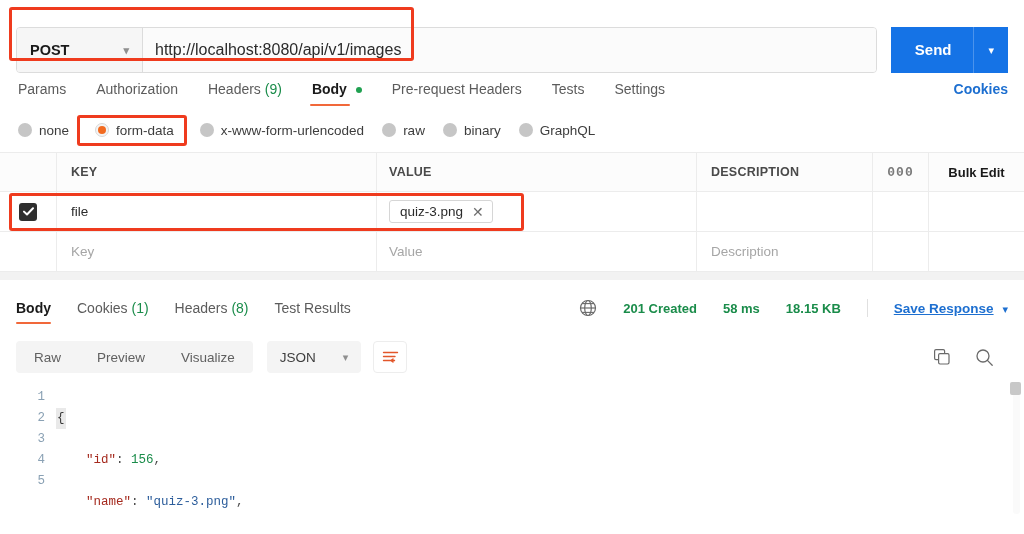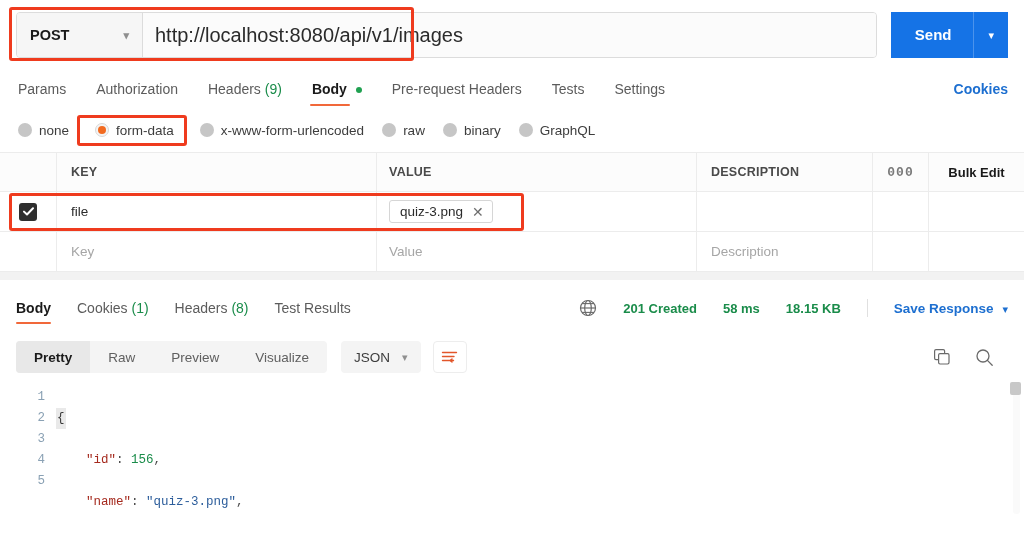--- a/index.html
+++ b/index.html
@@ -7,38 +7,38 @@
     width: 1024px; height: 534px;
     background: #ffffff;
     font-family: "Liberation Sans", sans-serif;
     color: #2b2b2b;
     overflow: hidden;
   }
   .app { position: relative; width: 1024px; height: 534px; }
 
   
   .urlbar-row {
-    position: absolute; left: 0; top: 0; width: 1024px; height: 70px;
+    position: absolute; left: 0; top: 15px; width: 1024px; height: 70px;
     display: flex; align-items: center; padding: 0 16px;
   }
   .url-group {
     display: flex; flex: 1; height: 46px;
     border: 1px solid #dcdcdc; border-radius: 4px; overflow: hidden;
     background: #fbfbfb; margin-right: 14px;
   }
   .method-select {
     display: flex; align-items: center; justify-content: space-between;
     width: 126px; height: 100%; padding: 0 13px;
     background: #f6f6f6; border-right: 1px solid #dcdcdc;
     font-size: 14.5px; font-weight: 700; color: #1a1a1a; cursor: pointer;
   }
   .chev { color: #8f8f8f; font-size: 11px; line-height: 1; }
   .url-input {
     flex: 1; display: flex; align-items: center; padding: 0 12px;
-    background: #fbfbfb; font-size: 20px; color: #2b2b2b; cursor: text;
+    background: #fbfbfb; font-size: 16px; color: #2b2b2b; cursor: text;
   }
   .send-btn {
     display: flex; align-items: center; height: 46px;
     background: #1573e6; border-radius: 0; color: #fff; cursor: pointer;
   }
   .send-label {
     padding: 0 22px 0 24px; font-size: 15px; font-weight: 700;
     border-right: 1px solid #4b93ec; line-height: 46px;
   }
   .send-chev { padding: 0 14px; font-size: 11px; color: #fff; }
@@ -132,39 +132,39 @@
   }
   .resp-tab { position: relative; margin-right: 26px; color: #5c5c5c; cursor: pointer; line-height: 40px; }
   .resp-tab.active { color: #1a1a1a; font-weight: 700; }
   .resp-tab.active::after {
     content: ""; position: absolute; left: 0; right: 0; bottom: 4px;
     height: 2.5px; background: #f1683a; border-radius: 2px;
   }
   .resp-meta { margin-left: auto; display: flex; align-items: center; gap: 26px; }
   .meta-green { font-size: 13px; font-weight: 700; color: #1a8c4a; }
   .meta-div { width: 1px; height: 18px; background: #e0e0e0; }
-  .save-resp { font-size: 13.5px; font-weight: 700; color: #1d6fd0; cursor: pointer; }
+  .save-resp { font-size: 13.5px; font-weight: 700; color: #1d6fd0; cursor: pointer; text-decoration: underline; }
   .save-chev { font-size: 11px; color: #1d6fd0; margin-left: 5px; }
 
   
   .fmt-row {
     position: absolute; left: 0; top: 334px; width: 1024px; height: 46px;
     display: flex; align-items: center; padding: 0 16px;
   }
   .seg {
     display: flex; height: 32px; background: #f4f4f4;
     border-radius: 4px; overflow: hidden; margin-right: 14px;
   }
   .seg-item {
     display: flex; align-items: center; padding: 0 18px;
     font-size: 13.5px; color: #606060; cursor: pointer;
   }
   .seg-item.active { background: #e8e8e8; color: #1a1a1a; font-weight: 700; }
   .json-sel {
-    display: flex; align-items: center; gap: 12px; height: 32px; padding: 0 13px;
+    display: flex; align-items: center; gap: 27px; height: 32px; padding: 0 13px;
     background: #f4f4f4; border-radius: 4px; font-size: 13.5px;
     color: #3d3d3d; cursor: pointer; margin-right: 12px;
   }
   .wrap-btn {
     width: 34px; height: 32px; border: 1px solid #ededed; border-radius: 4px;
     display: flex; align-items: center; justify-content: center; cursor: pointer;
   }
   .right-icons { margin-left: auto; display: flex; align-items: center; gap: 24px; padding-right: 14px; }
   .ic-btn { cursor: pointer; display: flex; }
 
@@ -367,23 +367,20 @@
       <span class="meta-div"></span>
       <span>
         <span class="save-resp">Save Response</span>
         <span class="save-chev">▾</span>
       </span>
     </div>
   </div>
 
   <div class="fmt-row">
     <div class="seg">
-      <div class="seg-item active">
-        <span>Pretty</span>
-      </div>
       <div class="seg-item">
         <span>Raw</span>
       </div>
       <div class="seg-item">
         <span>Preview</span>
       </div>
       <div class="seg-item">
         <span>Visualize</span>
       </div>
     </div>

